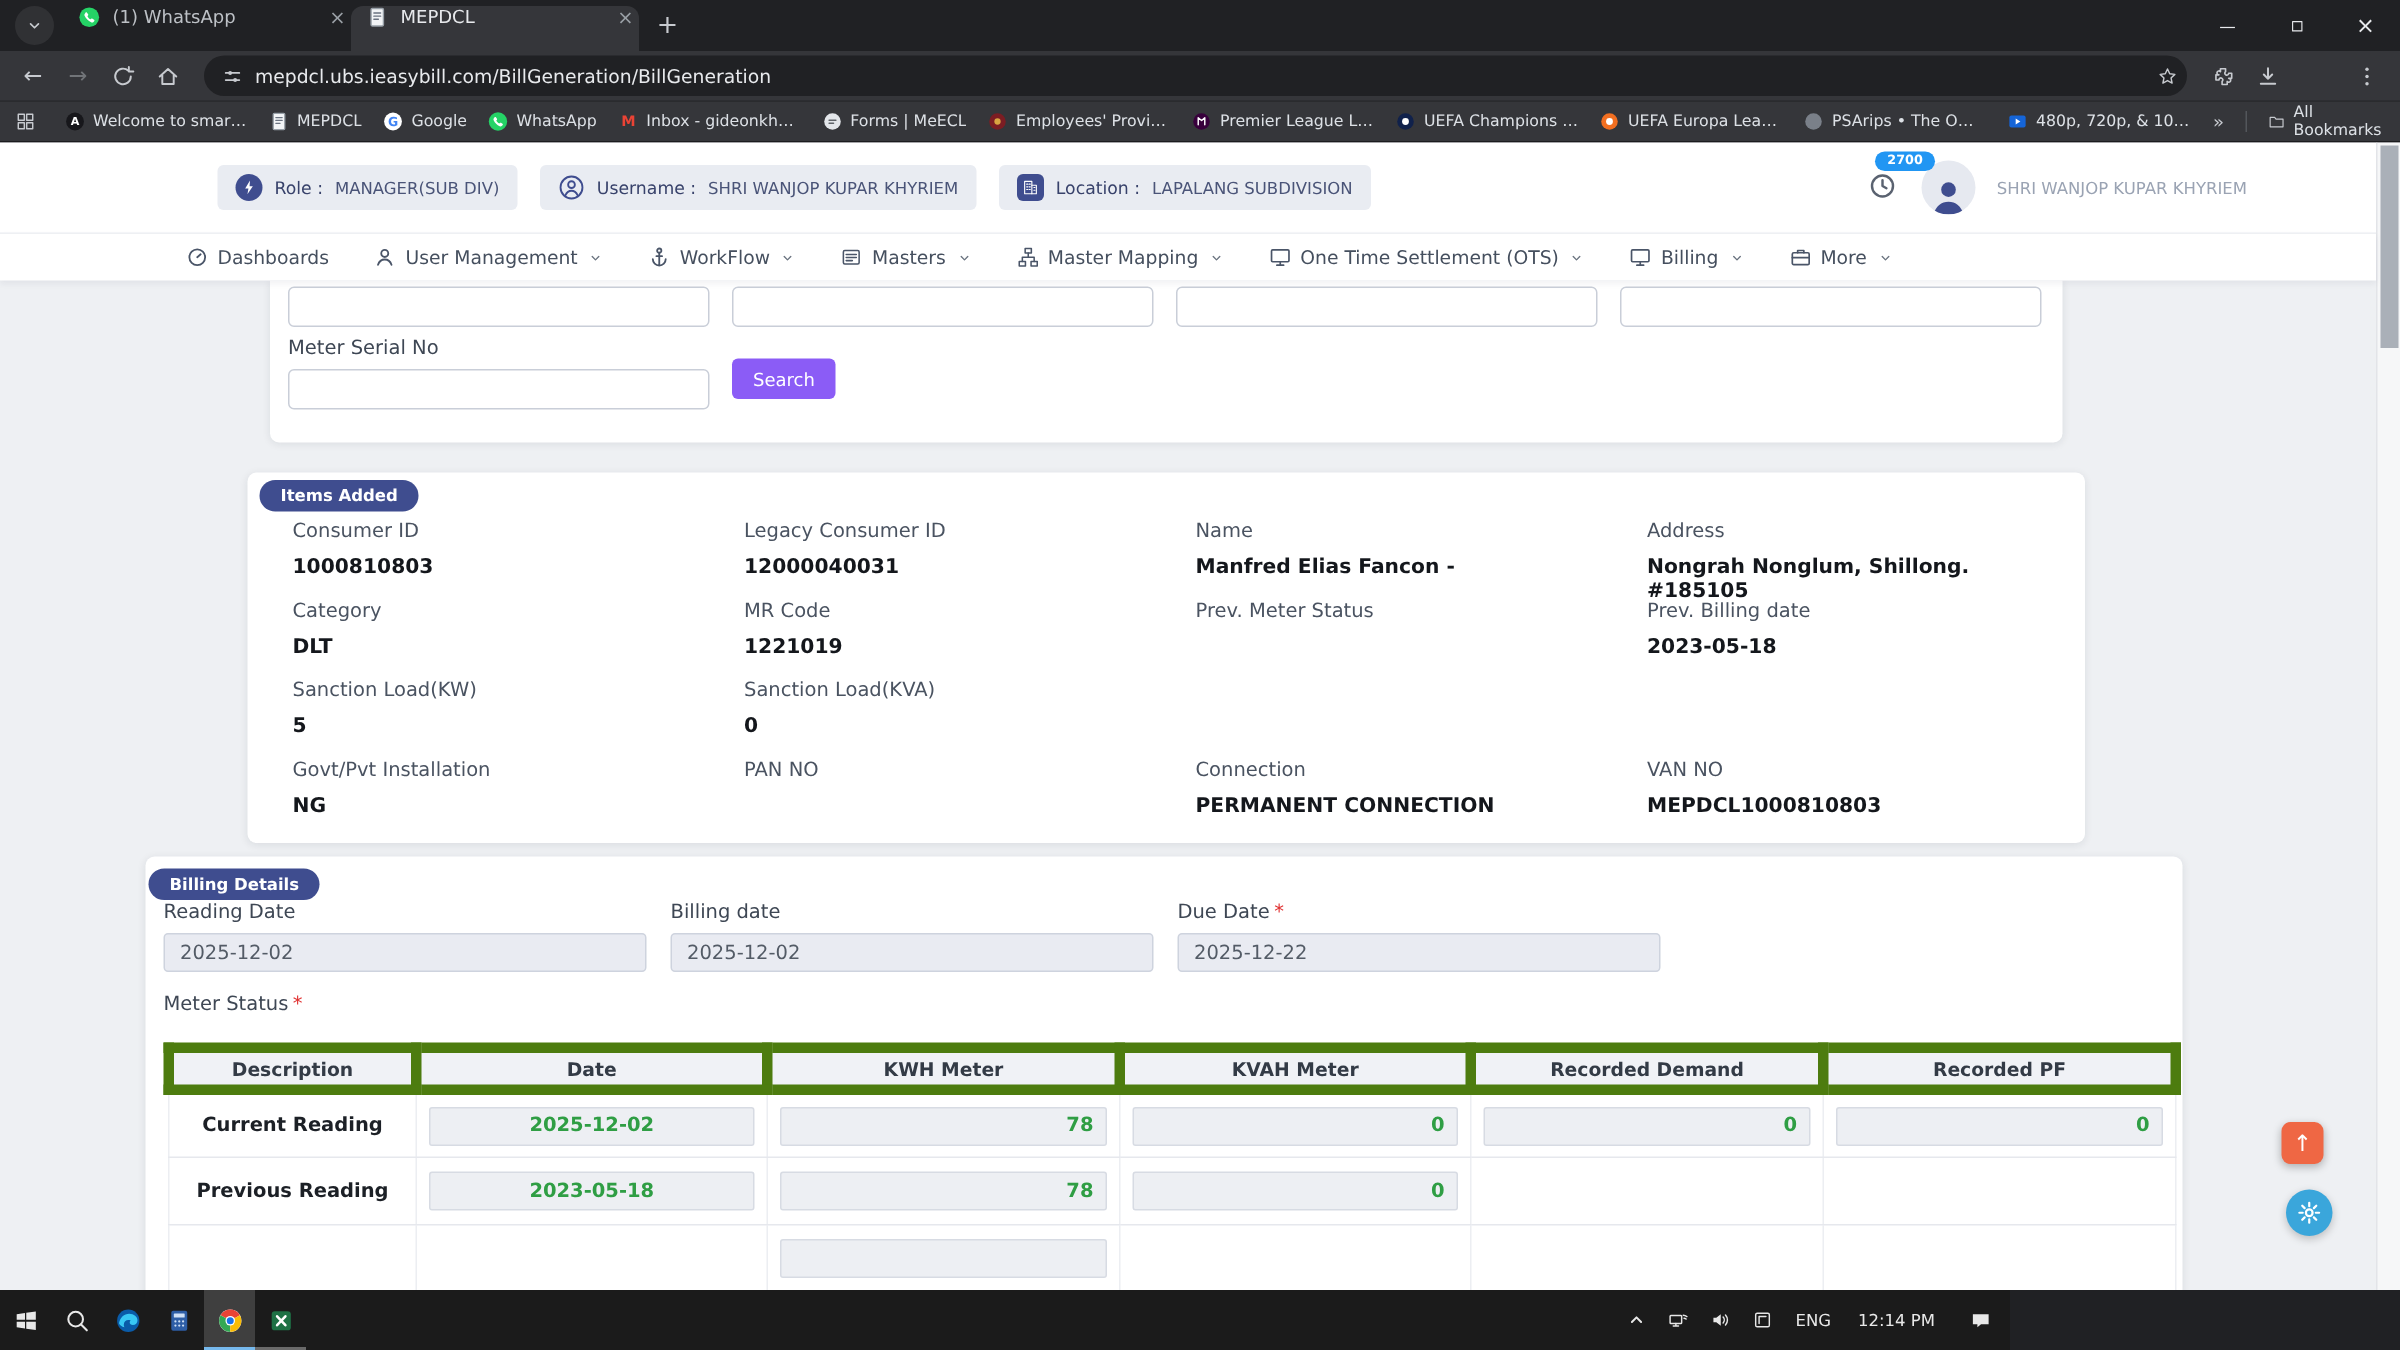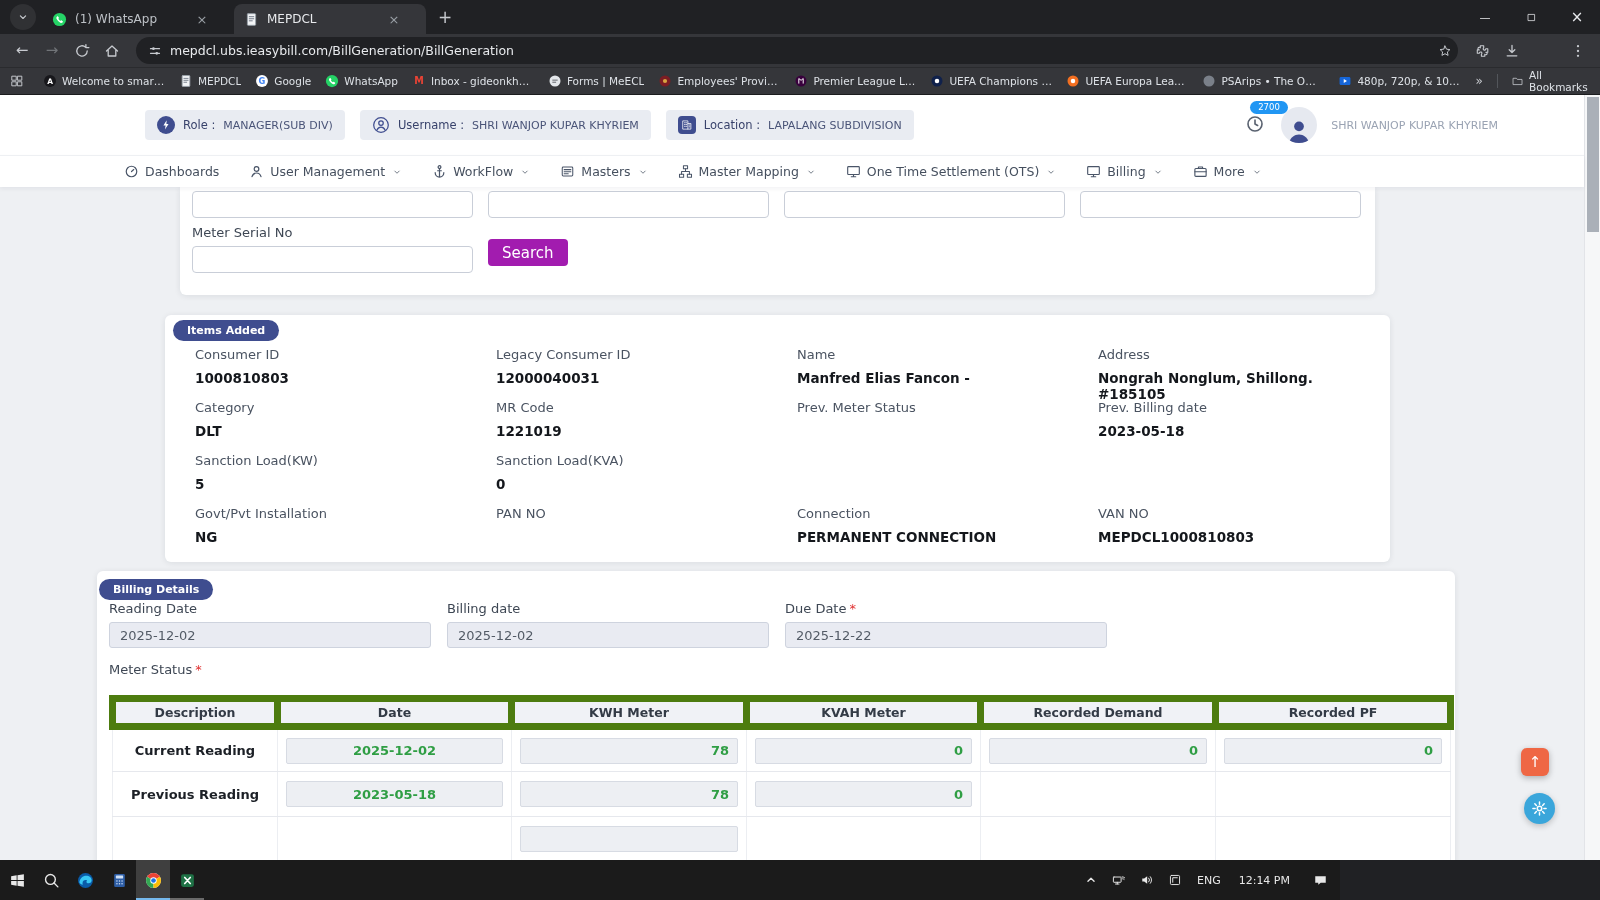--- a/index.html
+++ b/index.html
@@ -3,21 +3,21 @@
 <meta charset="utf-8">
 <style>
   *{box-sizing:border-box;margin:0;padding:0}
   html,body{width:1600px;height:900px;overflow:hidden}
   body{position:relative;font-family:"DejaVu Sans","Liberation Sans",sans-serif;background:#202124}
 
   
   .tabstrip{position:absolute;top:0;left:0;width:1600px;height:34px;background:#202124;display:flex;align-items:flex-end}
   .tab-search-btn{width:26px;height:26px;border-radius:50%;background:#303134;color:#c7cacf;display:flex;align-items:center;justify-content:center;margin:0 6px 4px 10px}
   .tab-search-btn .ic{width:12px;height:12px}
-  .tab{display:flex;align-items:center;gap:8px;width:192px;height:30px;padding:0 24px 0 10px;border-radius:8px 8px 0 0;color:#bdc1c6;font-size:12px}
+  .tab{display:flex;align-items:flex-start;gap:8px;width:192px;height:30px;padding:0 1px 0 10px;border-radius:8px 8px 0 0;color:#bdc1c6;font-size:12px}
   .tab .ic{width:15px;height:15px;flex:none}
   .tab-title{flex:1;white-space:nowrap;overflow:hidden;text-overflow:ellipsis}
   .tab-close{width:16px;height:16px;border-radius:50%;display:flex;align-items:center;justify-content:center;font-size:13px;color:#9aa0a6}
   .tab.active{background:#35363a;color:#e8eaed}
   .newtab-btn{width:26px;height:26px;margin:0 0 4px 6px;border-radius:50%;color:#c7cacf;font-size:17px;display:flex;align-items:center;justify-content:center}
   .win-controls{position:absolute;right:0;top:0;height:34px;display:flex}
   .win-btn{width:46px;height:34px;display:flex;align-items:center;justify-content:center;color:#e8eaed;font-size:11px}
   .win-btn .ic{width:11px;height:11px}
   .win-close{font-size:15px}
 
@@ -53,37 +53,37 @@
   .hbadge .ic-circle .ic{width:12px;height:12px}
   .hbadge .ic-square{width:18px;height:18px;border-radius:4px;background:#3f4d8f;color:#fff;display:flex;align-items:center;justify-content:center}
   .hbadge .ic-square .ic{width:12px;height:12px}
   .hbadge .ic-plain{width:18px;height:18px;color:#3f4d8f}
   .hbadge .ic-plain .ic{width:18px;height:18px}
   .blabel{font-weight:normal;font-size:11.5px;color:#38426b}
   .bvalue{font-size:11px;color:#4a5478}
   .profile{margin-left:auto;display:flex;align-items:center;gap:14px}
   .clock-wrap{position:relative;width:22px;height:22px;color:#5a6270}
   .clock-wrap .ic{width:20px;height:20px}
-  .count-pill{position:absolute;top:-13px;left:5px;background:#2196f3;color:#fff;font-size:8.5px;font-weight:normal;padding:2px 8px;border-radius:9px;line-height:1}
+  .count-pill{position:absolute;top:-13px;left:5px;background:#2196f3;color:#fff;font-size:8.5px;font-weight:bold;padding:2px 8px;border-radius:9px;line-height:1}
   .avatar{width:36px;height:36px;border-radius:50%;background:#e6e9f0;color:#3f4d8f;display:flex;align-items:flex-end;justify-content:center;overflow:hidden}
   .avatar .ic{width:26px;height:26px}
   .profile-name{font-size:11px;color:#9aa3b3}
 
   .appnav{height:32px;background:#fff;border-top:1px solid #eef0f3;box-shadow:0 2px 4px rgba(30,40,60,.06);display:flex;align-items:center;padding:0 0 0 124px;gap:30px;position:relative;z-index:2}
   .nav-item{display:flex;align-items:center;gap:6px;font-size:12.5px;color:#454f5e;white-space:nowrap}
   .nav-item .nav-ic{width:15px;height:15px;color:#4a5568;flex:none}
   .nav-item .nav-chev{width:10px;height:10px;color:#6b7480;flex:none;margin-left:1px}
 
   .card{background:#fff;border-radius:6px;box-shadow:0 1px 6px rgba(20,28,45,.09);position:relative}
   .card1{margin-left:180px;width:1195px;height:108px;border-radius:0 0 6px 6px;padding:4px 12px 0}
   .inputs-row{display:flex;gap:15px}
   .f-input{width:281px;height:27px;border:1px solid #c9ced8;border-radius:4px;background:#fff}
   .msn-label{font-size:13px;color:#3e4754;margin:7px 0 6px}
   .row2{display:flex;gap:15px;align-items:flex-start}
-  .search-btn{height:27px;padding:0 14px;background:#a21caf;color:#fff;border:none;border-radius:4px;font-size:15px;transform:translateY(-7px);font-family:inherit}
+  .search-btn{height:27px;padding:0 14px;background:#8b5cf6;color:#fff;border:none;border-radius:4px;font-size:12px;transform:translateY(-7px);font-family:inherit}
 
   .pill{position:absolute;background:#3f4d8f;color:#fff;font-size:11px;font-weight:bold;padding:4px 14px;border-radius:12px;line-height:1.2;white-space:nowrap}
   .card2{margin:20px 0 0 165px;width:1225px;height:247px;padding-top:32px}
   .card2 .pill{top:5px;left:8px}
   .cgrid{display:grid;grid-template-columns:repeat(4,301px)}
   .cell{height:53px;padding-left:30px}
   .clabel{font-size:13px;color:#4a5361}
   .cvalue{margin-top:8px;font-weight:bold;font-size:13.5px;color:#14171c}
 
   .card3{margin:9px 0 0 97px;width:1358px;height:560px;padding:30px 12px 0}

